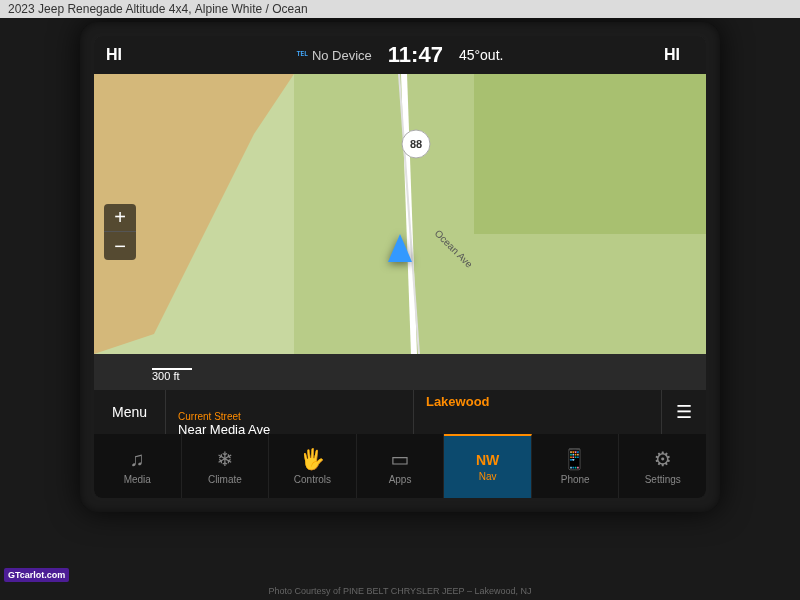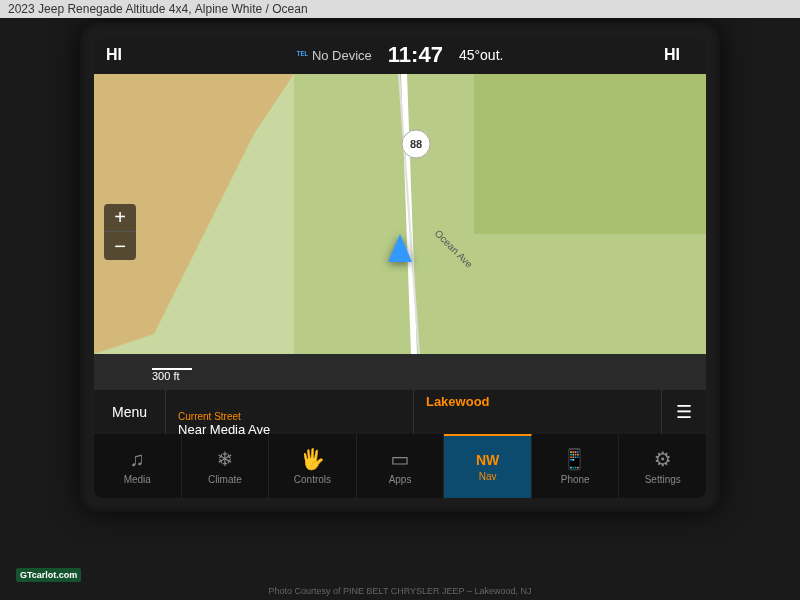--- a/index.html
+++ b/index.html
@@ -264,22 +264,22 @@
       transform: translateX(-50%);
       color: #666;
       font-size: 9px;
       white-space: nowrap;
     }
 
     
     .gt-logo {
       position: absolute;
       bottom: 18px;
-      left: 16px;
-      background: #14532d;
+      left: 4px;
+      background: #4c1d95;
       color: #fff;
       font-size: 9px;
       font-weight: bold;
       padding: 2px 4px;
       border-radius: 2px;
     }
   </style>
 </head>
 <body>
 

